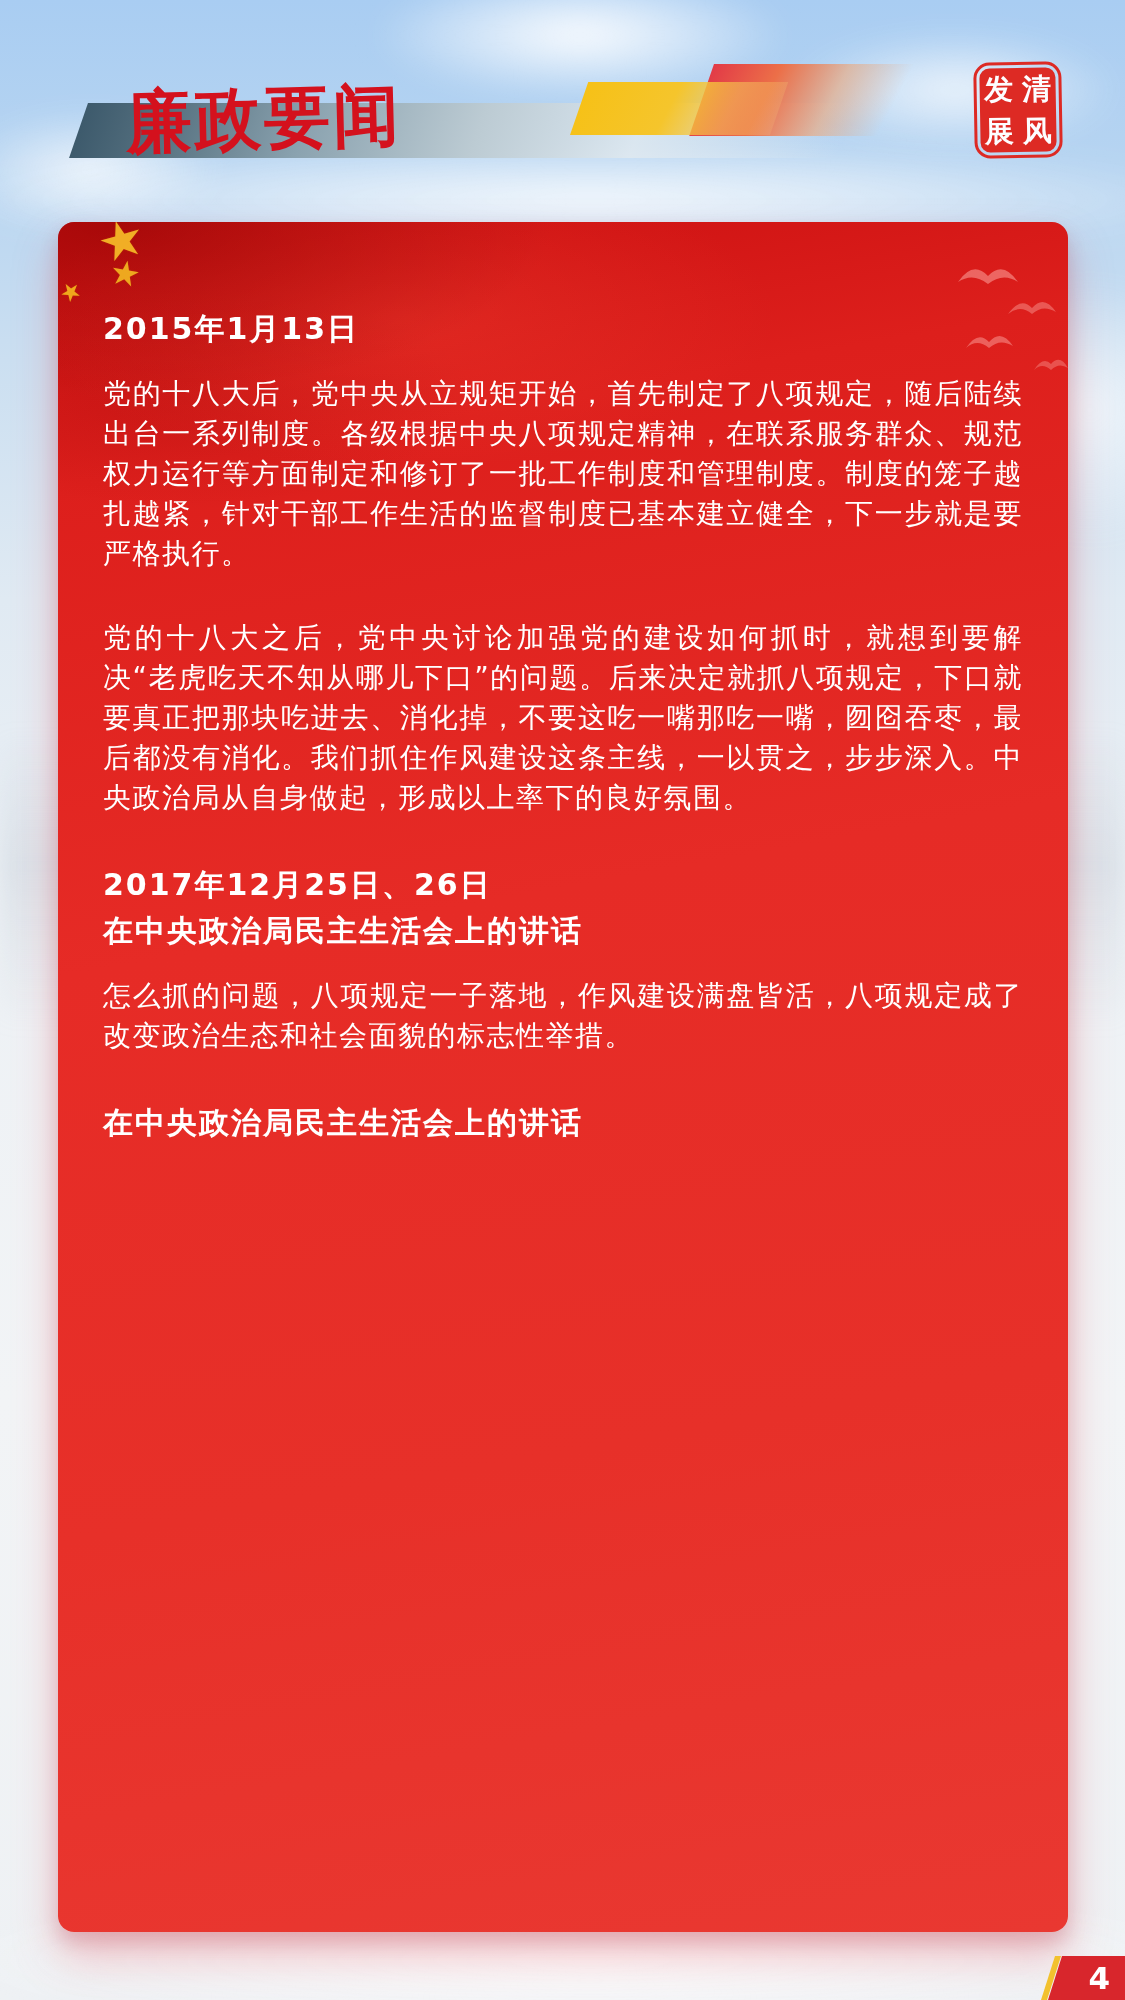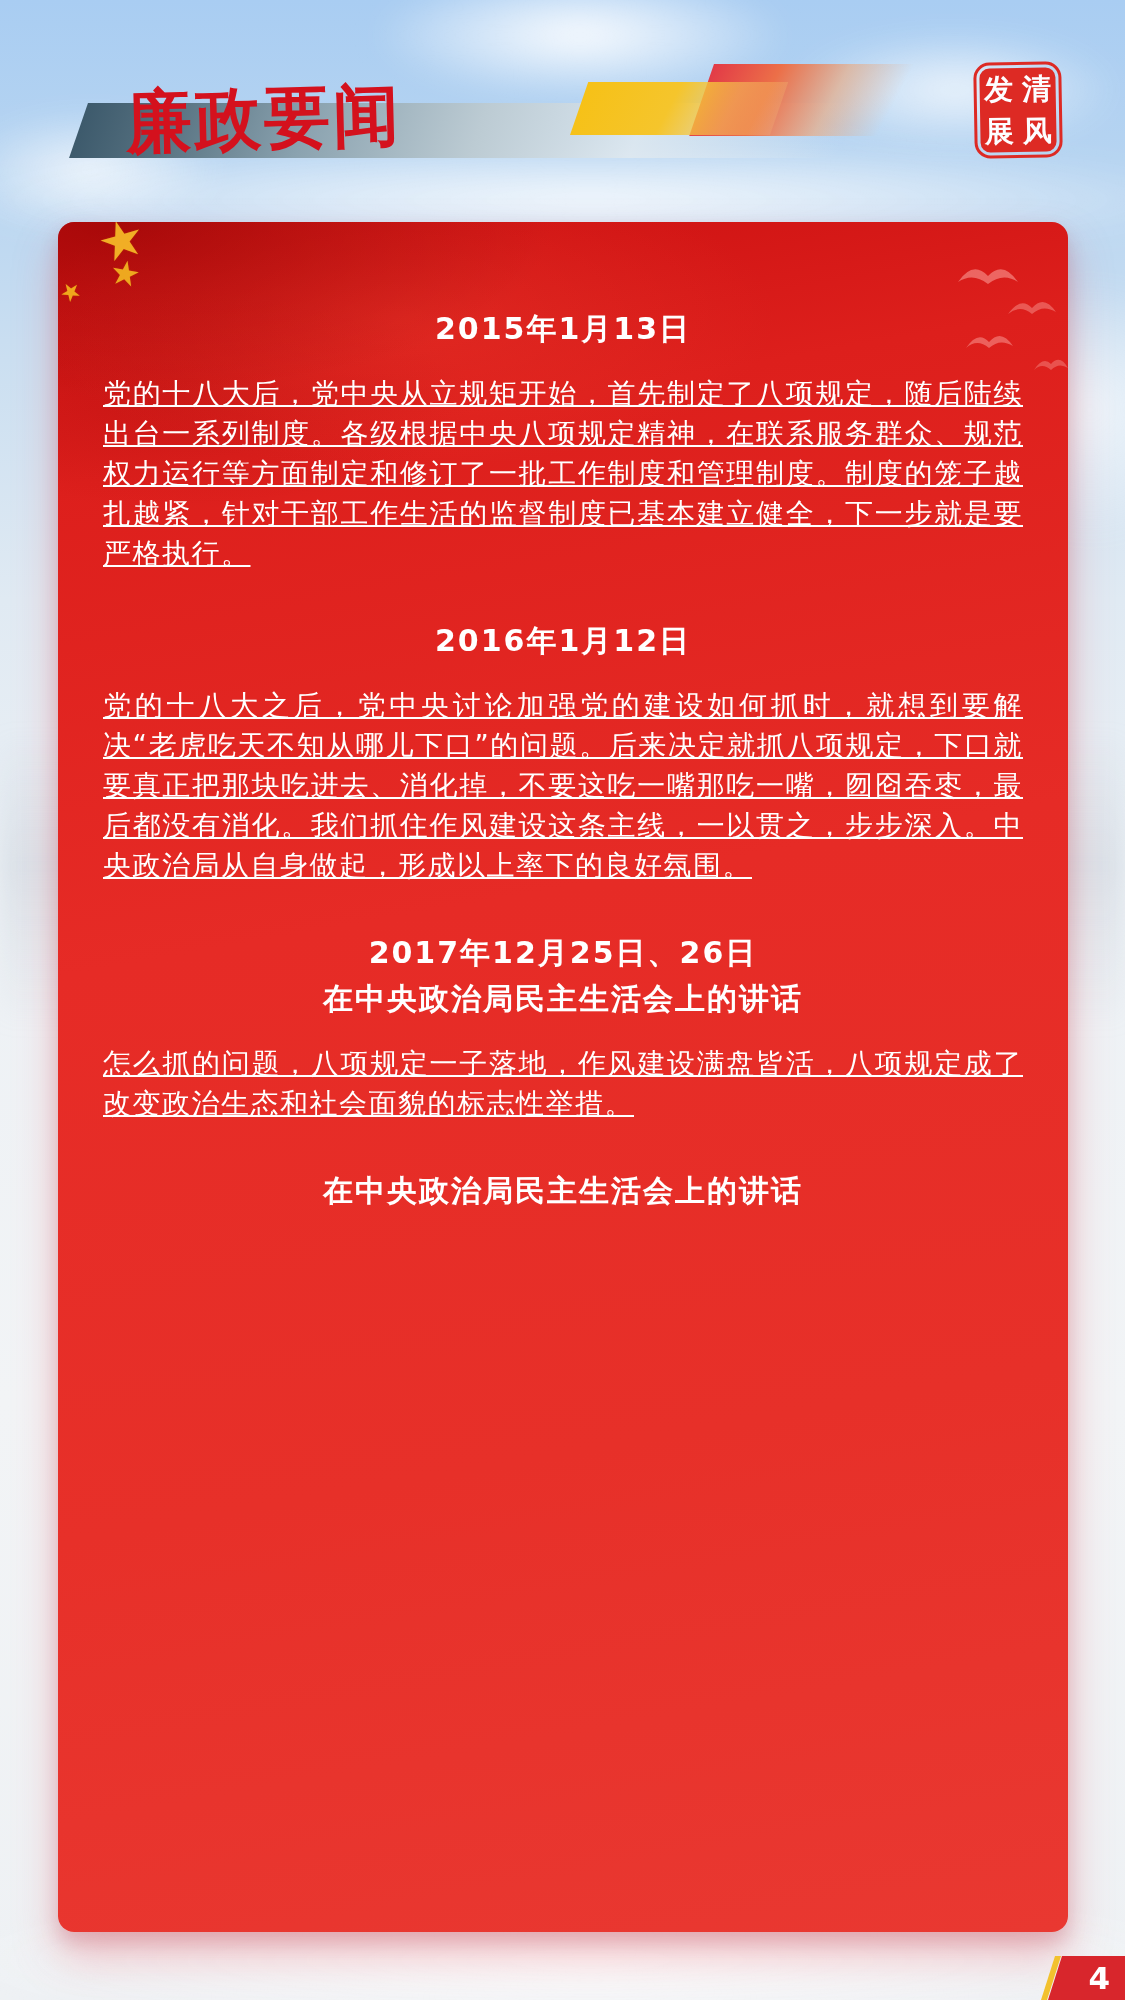--- a/index.html
+++ b/index.html
@@ -73,26 +73,26 @@
   .star{position:absolute;color:#f0b02a;text-shadow:0 0 2px rgba(200,100,0,0.4);line-height:1;}
   .star1{left:40px;top:-8px;font-size:52px;transform:rotate(-16deg);color:#f1ae25;}
   .star2{left:52px;top:34px;font-size:34px;transform:rotate(10deg);color:#eea81f;}
   .star3{left:2px;top:58px;font-size:24px;transform:rotate(-32deg);color:#f0a81c;}
   .doves{position:absolute;left:780px;top:30px;width:230px;height:160px;pointer-events:none;}
   .card-content{position:relative;}
 
   .sec{margin-top:44px;}
   .sec:first-child{margin-top:0;}
   .sec-date,.sec-venue{
-    text-align:center;color:#ffffff;font-weight:bold;
+    text-align:left;color:#ffffff;font-weight:bold;
     font-size:30px;line-height:46px;letter-spacing:2px;
   }
   .sec-body{
     margin-top:22px;color:#ffffff;font-size:28px;line-height:40px;
-    letter-spacing:1.5px;text-align:justify;font-weight:500;text-decoration:underline;
+    letter-spacing:1.5px;text-align:justify;font-weight:500;
   }
 
   
   .page-tab{position:absolute;left:1040px;top:1956px;width:85px;height:44px;}
   .tab-red{position:absolute;left:0;top:0;width:100%;height:100%;
     clip-path:polygon(22px 0,85px 0,85px 44px,8px 44px);background:#d8262c;}
   .tab-yellow{position:absolute;left:0;top:0;width:100%;height:100%;
     clip-path:polygon(15px 0,21px 0,7px 44px,1px 44px);background:#f2c12e;}
   .tab-num{position:absolute;right:15px;top:3px;color:#ffffff;font-size:31px;font-weight:bold;line-height:38px;}
 </style>
@@ -136,21 +136,20 @@
   </svg>
 
   <div class="card-content">
 
     <div class="sec">
       <div class="sec-date">2015年1月13日</div>
       <div class="sec-body">党的十八大后，党中央从立规矩开始，首先制定了八项规定，随后陆续出台一系列制度。各级根据中央八项规定精神，在联系服务群众、规范权力运行等方面制定和修订了一批工作制度和管理制度。制度的笼子越扎越紧，针对干部工作生活的监督制度已基本建立健全，下一步就是要严格执行。</div>
     </div>
 
     <div class="sec">
-      <div class="sec-date">2016年1月12日</div>
       <div class="sec-body">党的十八大之后，党中央讨论加强党的建设如何抓时，就想到要解决“老虎吃天不知从哪儿下口”的问题。后来决定就抓八项规定，下口就要真正把那块吃进去、消化掉，不要这吃一嘴那吃一嘴，囫囵吞枣，最后都没有消化。我们抓住作风建设这条主线，一以贯之，步步深入。中央政治局从自身做起，形成以上率下的良好氛围。</div>
     </div>
 
     <div class="sec">
       <div class="sec-date">2017年12月25日、26日</div>
       <div class="sec-venue">在中央政治局民主生活会上的讲话</div>
       <div class="sec-body">怎么抓的问题，八项规定一子落地，作风建设满盘皆活，八项规定成了改变政治生态和社会面貌的标志性举措。</div>
     </div>
 
     <div class="sec">

